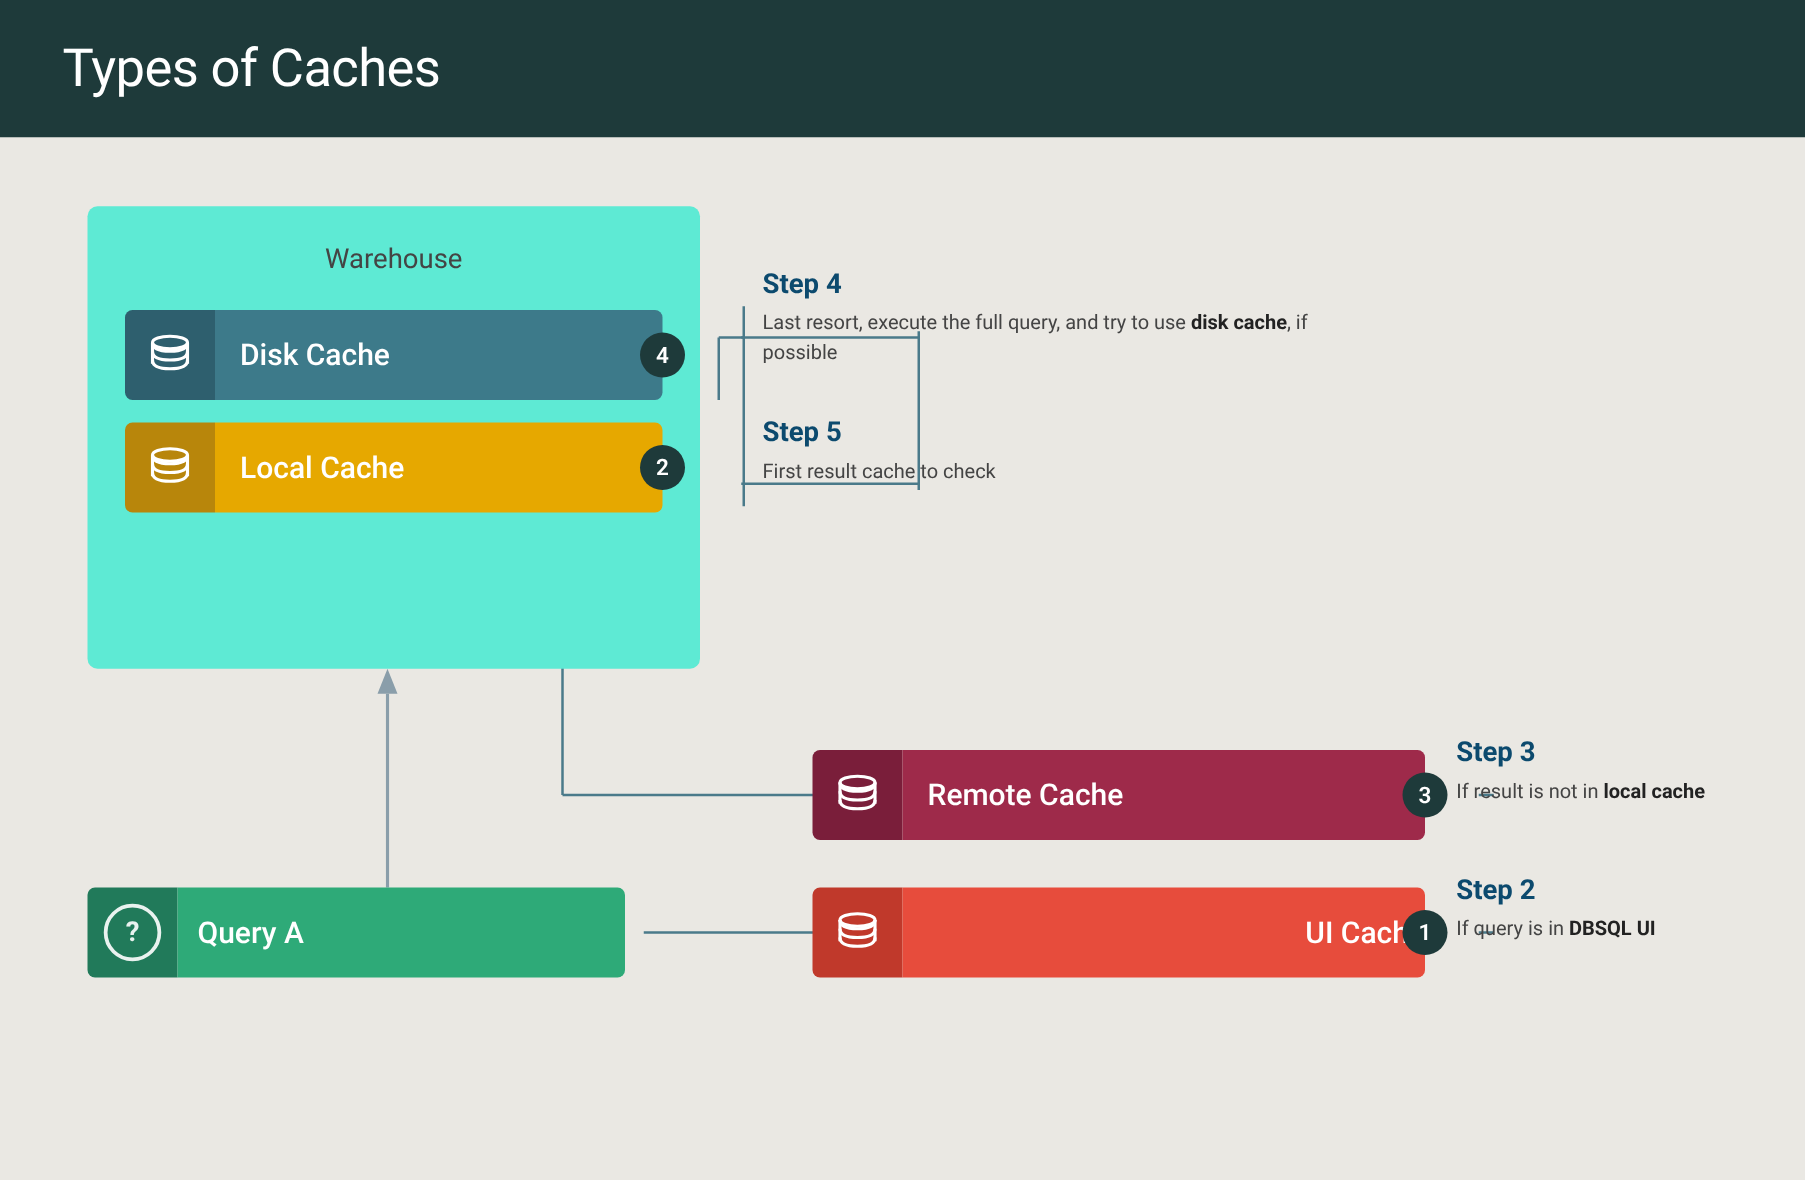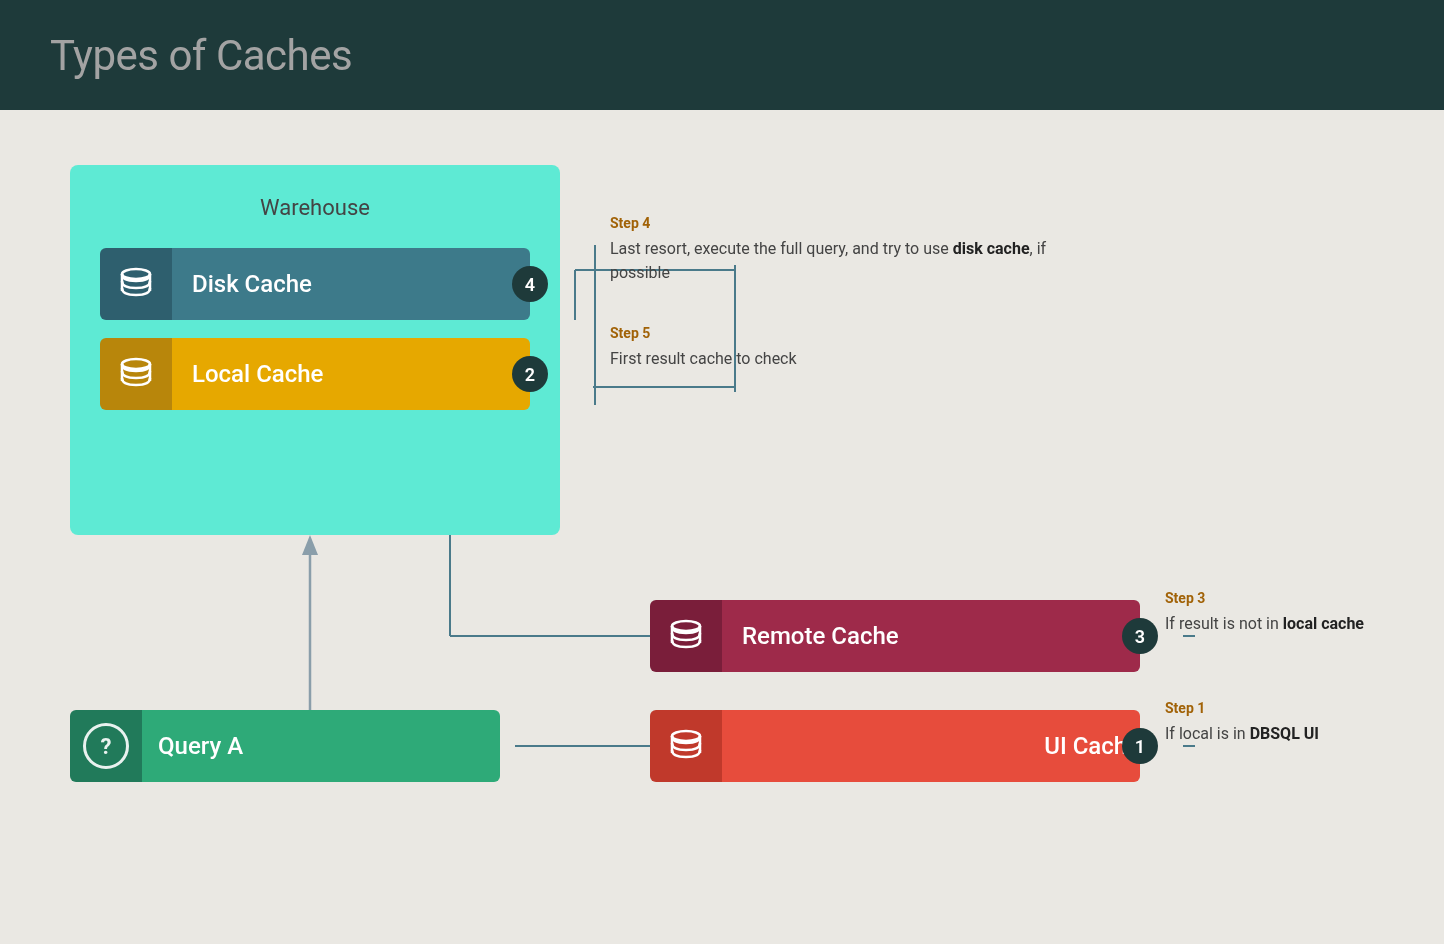--- a/index.html
+++ b/index.html
@@ -13,21 +13,21 @@
 
     .header {
       background: #1e3a3a;
       padding: 28px 50px;
       height: 110px;
       display: flex;
       align-items: center;
     }
 
     .header-title {
-      color: #a3a3a3;
+      color: #ffffff;
       font-size: 42px;
       font-weight: 400;
       letter-spacing: -0.5px;
     }
 
     .main-content {
       background: #eae8e3;
       padding: 50px 70px;
       height: calc(944px - 110px);
       position: relative;
@@ -122,23 +122,23 @@
       top: 105px;
       left: 610px;
       width: 480px;
     }
 
     .step-block {
       margin-bottom: 40px;
     }
 
     .step-title {
-      font-size: 14px;
+      font-size: 22px;
       font-weight: 700;
-      color: #a16207;
+      color: #0c4a6e;
       margin-bottom: 6px;
     }
 
     .step-desc {
       font-size: 16px;
       color: #444444;
       line-height: 1.5;
     }
 
     .step-desc strong {
@@ -318,19 +318,19 @@
   </div>
 
   <div style="position:absolute; top:480px; left:1165px; width:240px;">
     <div class="step-title">Step 3</div>
     <div class="step-desc">
       <span>If result is not in </span><strong>local cache</strong>
     </div>
   </div>
 
   <div style="position:absolute; top:590px; left:1165px; width:240px;">
-    <div class="step-title">Step 1</div>
+    <div class="step-title">Step 2</div>
     <div class="step-desc">
-      <span>If local is in </span><strong>DBSQL UI</strong>
+      <span>If query is in </span><strong>DBSQL UI</strong>
     </div>
   </div>
 
 </div>
 
 </body></html>

